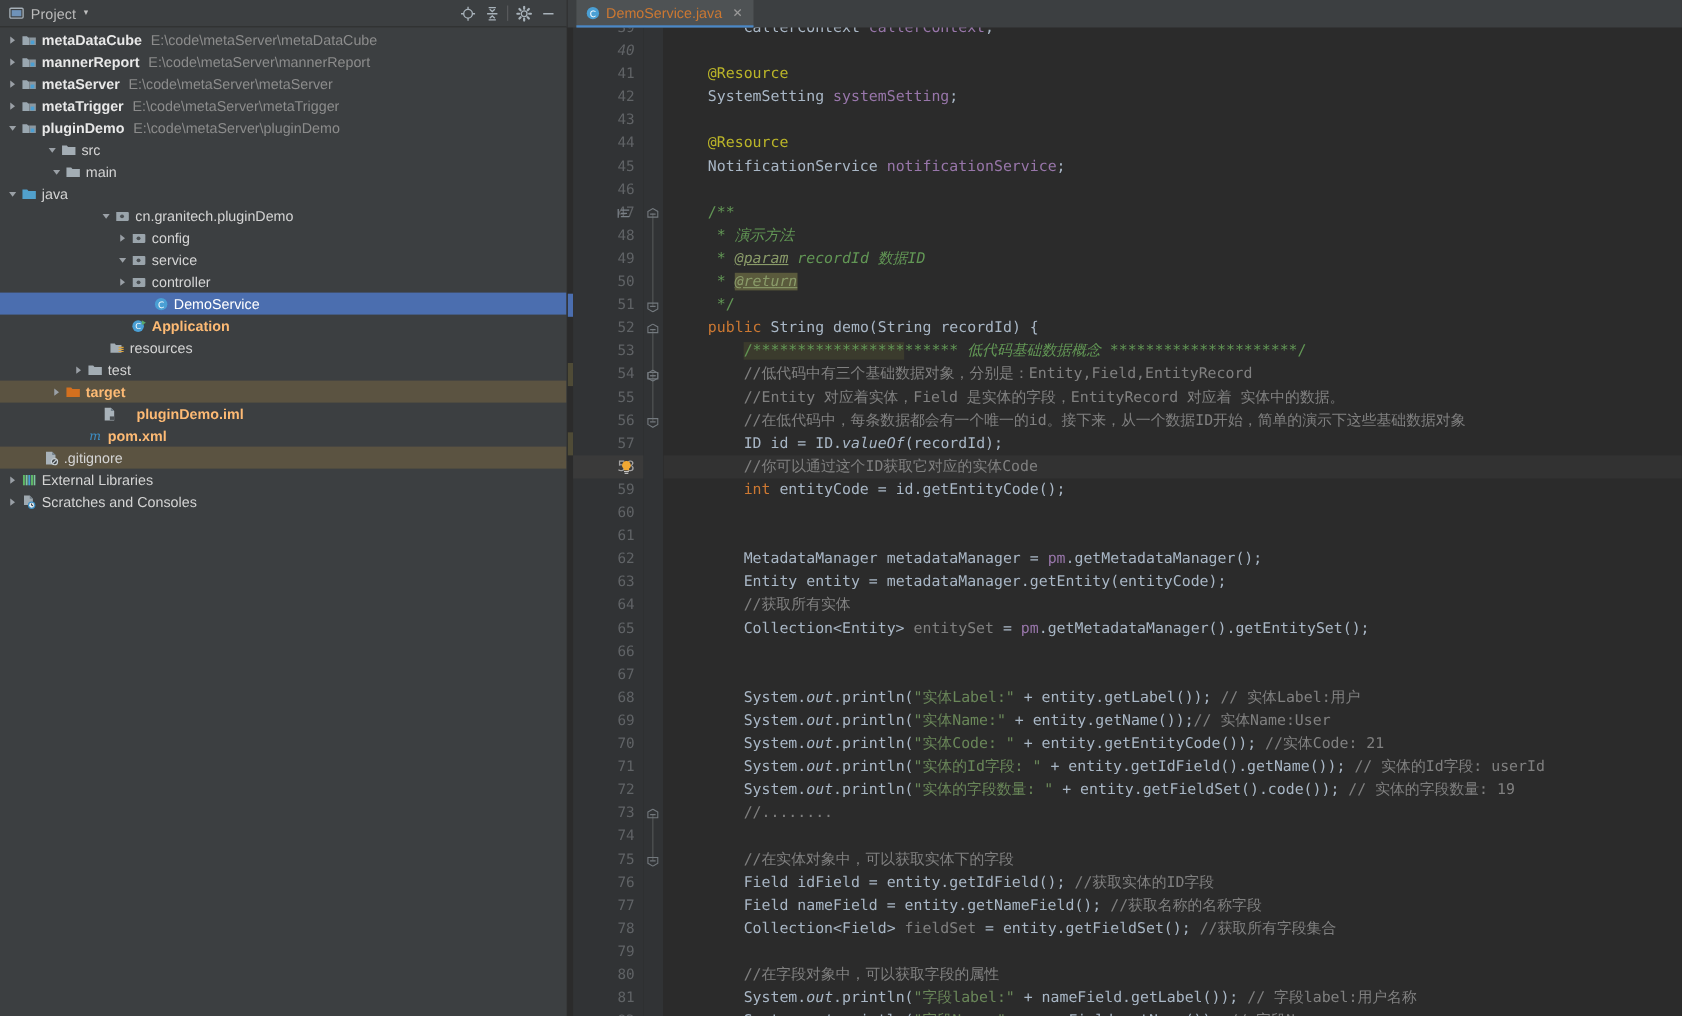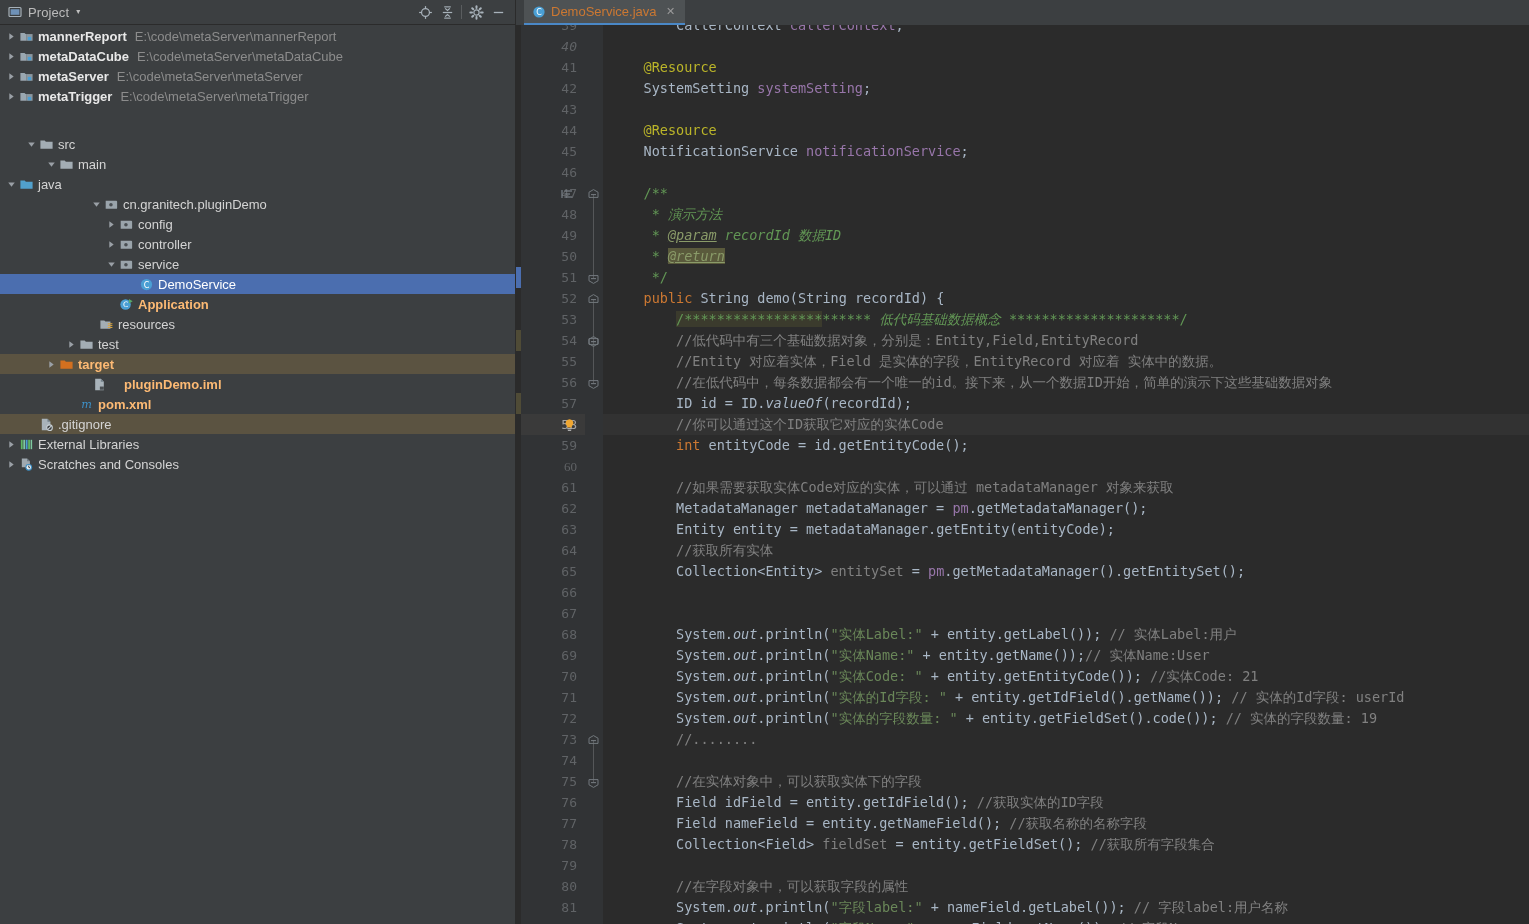--- a/index.html
+++ b/index.html
@@ -147,38 +147,38 @@
               <path d="M2.6 1.4L7.4 5 2.6 8.6z" fill="#9aa0a6"></path>
             </svg>
           </span>
           <span class="tico">
             <svg width="15" height="15" viewBox="0 0 16 16">
               <path d="M1.5 4.2h4.4l1.1 1.2h1.2v7.2H1.5z" fill="#9aa7b0"></path>
               <path d="M8.2 5.4h6.3v7.2H8.2z" fill="#8b979f"></path>
               <rect x="9.4" y="8.4" width="3.6" height="3.6" fill="#4a9fd4"></rect>
             </svg>
           </span>
-          <span class="tname bold">mannerReport</span>
-          <span class="tpath">E:\code\metaServer\mannerReport</span>
+          <span class="tname bold">metaDataCube</span>
+          <span class="tpath">E:\code\metaServer\metaDataCube</span>
         </div>
         <div class="row" style="padding-left: 4px;">
           <span class="arrow">
             <svg width="9" height="9" viewBox="0 0 10 10">
               <path d="M2.6 1.4L7.4 5 2.6 8.6z" fill="#9aa0a6"></path>
             </svg>
           </span>
           <span class="tico">
             <svg width="15" height="15" viewBox="0 0 16 16">
               <path d="M1.5 4.2h4.4l1.1 1.2h1.2v7.2H1.5z" fill="#9aa7b0"></path>
               <path d="M8.2 5.4h6.3v7.2H8.2z" fill="#8b979f"></path>
               <rect x="9.4" y="8.4" width="3.6" height="3.6" fill="#4a9fd4"></rect>
             </svg>
           </span>
-          <span class="tname bold">metaDataCube</span>
-          <span class="tpath">E:\code\metaServer\metaDataCube</span>
+          <span class="tname bold">mannerReport</span>
+          <span class="tpath">E:\code\metaServer\mannerReport</span>
         </div>
         <div class="row" style="padding-left: 4px;">
           <span class="arrow">
             <svg width="9" height="9" viewBox="0 0 10 10">
               <path d="M2.6 1.4L7.4 5 2.6 8.6z" fill="#9aa0a6"></path>
             </svg>
           </span>
           <span class="tico">
             <svg width="15" height="15" viewBox="0 0 16 16">
               <path d="M1.5 4.2h4.4l1.1 1.2h1.2v7.2H1.5z" fill="#9aa7b0"></path>
@@ -198,21 +198,37 @@
           <span class="tico">
             <svg width="15" height="15" viewBox="0 0 16 16">
               <path d="M1.5 4.2h4.4l1.1 1.2h1.2v7.2H1.5z" fill="#9aa7b0"></path>
               <path d="M8.2 5.4h6.3v7.2H8.2z" fill="#8b979f"></path>
               <rect x="9.4" y="8.4" width="3.6" height="3.6" fill="#4a9fd4"></rect>
             </svg>
           </span>
           <span class="tname bold">metaTrigger</span>
           <span class="tpath">E:\code\metaServer\metaTrigger</span>
         </div>
-        <div class="row" style="padding-left: 24px; margin-top: 28px;">
+        <div class="row" style="padding-left: 4px;">
+          <span class="arrow">
+            <svg width="9" height="9" viewBox="0 0 10 10">
+              <path d="M1.4 2.8L8.6 2.8 5 7.6z" fill="#9aa0a6"></path>
+            </svg>
+          </span>
+          <span class="tico">
+            <svg width="15" height="15" viewBox="0 0 16 16">
+              <path d="M1.5 4.2h4.4l1.1 1.2h1.2v7.2H1.5z" fill="#9aa7b0"></path>
+              <path d="M8.2 5.4h6.3v7.2H8.2z" fill="#8b979f"></path>
+              <rect x="9.4" y="8.4" width="3.6" height="3.6" fill="#4a9fd4"></rect>
+            </svg>
+          </span>
+          <span class="tname bold">pluginDemo</span>
+          <span class="tpath">E:\code\metaServer\pluginDemo</span>
+        </div>
+        <div class="row" style="padding-left: 40px;">
           <span class="arrow">
             <svg width="9" height="9" viewBox="0 0 10 10">
               <path d="M1.4 2.8L8.6 2.8 5 7.6z" fill="#9aa0a6"></path>
             </svg>
           </span>
           <span class="tico">
             <svg width="15" height="15" viewBox="0 0 16 16">
               <path d="M1.5 3.6h4.6l1.2 1.4h7.2v7.6H1.5z" fill="#a3adb4"></path>
             </svg>
           </span>
@@ -268,44 +284,44 @@
             <svg width="15" height="15" viewBox="0 0 16 16">
               <path d="M1.8 4.0h11.2a1 1 0 0 1 1 1v6.6a1 1 0 0 1-1 1H1.8z" fill="#9aa4ab"></path>
               <circle cx="7.4" cy="8.2" r="1.9" fill="#4a4f53"></circle>
             </svg>
           </span>
           <span class="tname plain">config</span>
         </div>
         <div class="row" style="padding-left: 104px;">
           <span class="arrow">
             <svg width="9" height="9" viewBox="0 0 10 10">
-              <path d="M2.6 1.4L7.4 5 2.6 8.6z" fill="#9aa0a6"></path>
+              <path d="M1.4 2.8L8.6 2.8 5 7.6z" fill="#9aa0a6"></path>
             </svg>
           </span>
           <span class="tico">
             <svg width="15" height="15" viewBox="0 0 16 16">
               <path d="M1.8 4.0h11.2a1 1 0 0 1 1 1v6.6a1 1 0 0 1-1 1H1.8z" fill="#9aa4ab"></path>
               <circle cx="7.4" cy="8.2" r="1.9" fill="#4a4f53"></circle>
             </svg>
           </span>
-          <span class="tname plain">controller</span>
+          <span class="tname plain">service</span>
         </div>
         <div class="row" style="padding-left: 104px;">
           <span class="arrow">
             <svg width="9" height="9" viewBox="0 0 10 10">
-              <path d="M1.4 2.8L8.6 2.8 5 7.6z" fill="#9aa0a6"></path>
+              <path d="M2.6 1.4L7.4 5 2.6 8.6z" fill="#9aa0a6"></path>
             </svg>
           </span>
           <span class="tico">
             <svg width="15" height="15" viewBox="0 0 16 16">
               <path d="M1.8 4.0h11.2a1 1 0 0 1 1 1v6.6a1 1 0 0 1-1 1H1.8z" fill="#9aa4ab"></path>
               <circle cx="7.4" cy="8.2" r="1.9" fill="#4a4f53"></circle>
             </svg>
           </span>
-          <span class="tname plain">service</span>
+          <span class="tname plain">controller</span>
         </div>
         <div class="row sel" style="padding-left: 124px;">
           <span class="arrow"></span>
           <span class="tico">
             <svg width="15" height="15" viewBox="0 0 16 16">
               <circle cx="8" cy="8" r="6" fill="#4a9fd4"></circle>
               <text x="8" y="11.3" font-size="8.6" font-family="DejaVu Sans, sans-serif" fill="#ffffff" text-anchor="middle">C</text>
             </svg>
           </span>
           <span class="tname selwhite">DemoService</span>
@@ -455,21 +471,21 @@
           <div class="ln" style="top: 246px;">50</div>
           <div class="ln" style="top: 267px;">51</div>
           <div class="ln" style="top: 288px;">52</div>
           <div class="ln" style="top: 309px;">53</div>
           <div class="ln" style="top: 330px;">54</div>
           <div class="ln" style="top: 351px;">55</div>
           <div class="ln" style="top: 372px;">56</div>
           <div class="ln" style="top: 393px;">57</div>
           <div class="ln cur" style="top: 414px;">58</div>
           <div class="ln" style="top: 435px;">59</div>
-          <div class="ln" style="top: 456px; font-family: Liberation Serif, serif;">60</div>
+          <div class="ln" style="top: 456px;">60</div>
           <div class="ln" style="top: 477px;">61</div>
           <div class="ln" style="top: 498px;">62</div>
           <div class="ln" style="top: 519px;">63</div>
           <div class="ln" style="top: 540px;">64</div>
           <div class="ln" style="top: 561px;">65</div>
           <div class="ln" style="top: 582px;">66</div>
           <div class="ln" style="top: 603px;">67</div>
           <div class="ln" style="top: 624px;">68</div>
           <div class="ln" style="top: 645px;">69</div>
           <div class="ln" style="top: 666px;">70</div>
@@ -557,21 +573,21 @@
           <div class="codeline" style="top: 267px; padding-left: 8px;"><span class="c-doc">     */</span></div>
           <div class="codeline" style="top: 288px; padding-left: 8px;"><span class="c-txt">    </span><span class="c-kw">public</span><span class="c-txt"> </span><span class="c-type">String</span><span class="c-txt"> demo(</span><span class="c-type">String</span><span class="c-txt"> recordId) {</span></div>
           <div class="codeline" style="top: 309px; padding-left: 8px;"><span class="c-txt">        </span><span class="c-doc hl-box">/*****************</span><span class="c-doc">****** </span><span class="c-docit">低代码基础数据概念</span><span class="c-doc"> *********************/</span></div>
           <div class="codeline" style="top: 330px; padding-left: 8px;"><span class="c-txt">        </span><span class="c-cmt">//低代码中有三个基础数据对象，分别是：Entity,Field,EntityRecord</span></div>
           <div class="codeline" style="top: 351px; padding-left: 8px;"><span class="c-txt">        </span><span class="c-cmt">//Entity 对应着实体，Field 是实体的字段，EntityRecord 对应着 实体中的数据。</span></div>
           <div class="codeline" style="top: 372px; padding-left: 8px;"><span class="c-txt">        </span><span class="c-cmt">//在低代码中，每条数据都会有一个唯一的id。接下来，从一个数据ID开始，简单的演示下这些基础数据对象</span></div>
           <div class="codeline" style="top: 393px; padding-left: 8px;"><span class="c-txt">        </span><span class="c-type">ID</span><span class="c-txt"> id = </span><span class="c-type">ID</span><span class="c-txt">.</span><span class="c-stat">valueOf</span><span class="c-txt">(recordId);</span></div>
           <div class="codeline" style="top: 414px; padding-left: 8px;"><span class="c-txt">        </span><span class="c-cmt">//你可以通过这个ID获取它对应的实体Code</span></div>
           <div class="codeline" style="top: 435px; padding-left: 8px;"><span class="c-txt">        </span><span class="c-kw">int</span><span class="c-txt"> entityCode = id.getEntityCode();</span></div>
           <div class="codeline" style="top: 456px; padding-left: 8px;"></div>
-          <div class="codeline" style="top: 477px; padding-left: 8px;"><span class="c-txt">        </span><span class="c-cmt">//如果需要获取实体Code对应的实体，可以通过 metadataManager 对象来获取</span></div>
+          <div class="codeline" style="top: 477px; padding-left: 8px;"><span class="c-txt">        </span></div>
           <div class="codeline" style="top: 498px; padding-left: 8px;"><span class="c-txt">        </span><span class="c-type">MetadataManager</span><span class="c-txt"> metadataManager = </span><span class="c-fld">pm</span><span class="c-txt">.getMetadataManager();</span></div>
           <div class="codeline" style="top: 519px; padding-left: 8px;"><span class="c-txt">        </span><span class="c-type">Entity</span><span class="c-txt"> entity = metadataManager.getEntity(entityCode);</span></div>
           <div class="codeline" style="top: 540px; padding-left: 8px;"><span class="c-txt">        </span><span class="c-cmt">//获取所有实体</span></div>
           <div class="codeline" style="top: 561px; padding-left: 8px;"><span class="c-txt">        </span><span class="c-type">Collection&lt;Entity&gt;</span><span class="c-txt"> </span><span class="c-cmt">entitySet</span><span class="c-txt"> = </span><span class="c-fld">pm</span><span class="c-txt">.getMetadataManager().getEntitySet();</span></div>
           <div class="codeline" style="top: 582px; padding-left: 8px;"></div>
           <div class="codeline" style="top: 624px; padding-left: 8px;"><span class="c-txt">        </span><span class="c-type">System</span><span class="c-txt">.</span><span class="c-stat">out</span><span class="c-txt">.println(</span><span class="c-str">"实体Label:"</span><span class="c-txt"> + entity.getLabel()); </span><span class="c-cmt">// 实体Label:用户</span></div>
           <div class="codeline" style="top: 645px; padding-left: 8px;"><span class="c-txt">        </span><span class="c-type">System</span><span class="c-txt">.</span><span class="c-stat">out</span><span class="c-txt">.println(</span><span class="c-str">"实体Name:"</span><span class="c-txt"> + entity.getName());</span><span class="c-cmt">// 实体Name:User</span></div>
           <div class="codeline" style="top: 666px; padding-left: 8px;"><span class="c-txt">        </span><span class="c-type">System</span><span class="c-txt">.</span><span class="c-stat">out</span><span class="c-txt">.println(</span><span class="c-str">"实体Code: "</span><span class="c-txt"> + entity.getEntityCode()); </span><span class="c-cmt">//实体Code: 21</span></div>
           <div class="codeline" style="top: 687px; padding-left: 8px;"><span class="c-txt">        </span><span class="c-type">System</span><span class="c-txt">.</span><span class="c-stat">out</span><span class="c-txt">.println(</span><span class="c-str">"实体的Id字段: "</span><span class="c-txt"> + entity.getIdField().getName()); </span><span class="c-cmt">// 实体的Id字段: userId</span></div>
           <div class="codeline" style="top: 708px; padding-left: 8px;"><span class="c-txt">        </span><span class="c-type">System</span><span class="c-txt">.</span><span class="c-stat">out</span><span class="c-txt">.println(</span><span class="c-str">"实体的字段数量: "</span><span class="c-txt"> + entity.getFieldSet().code()); </span><span class="c-cmt">// 实体的字段数量: 19</span></div>

